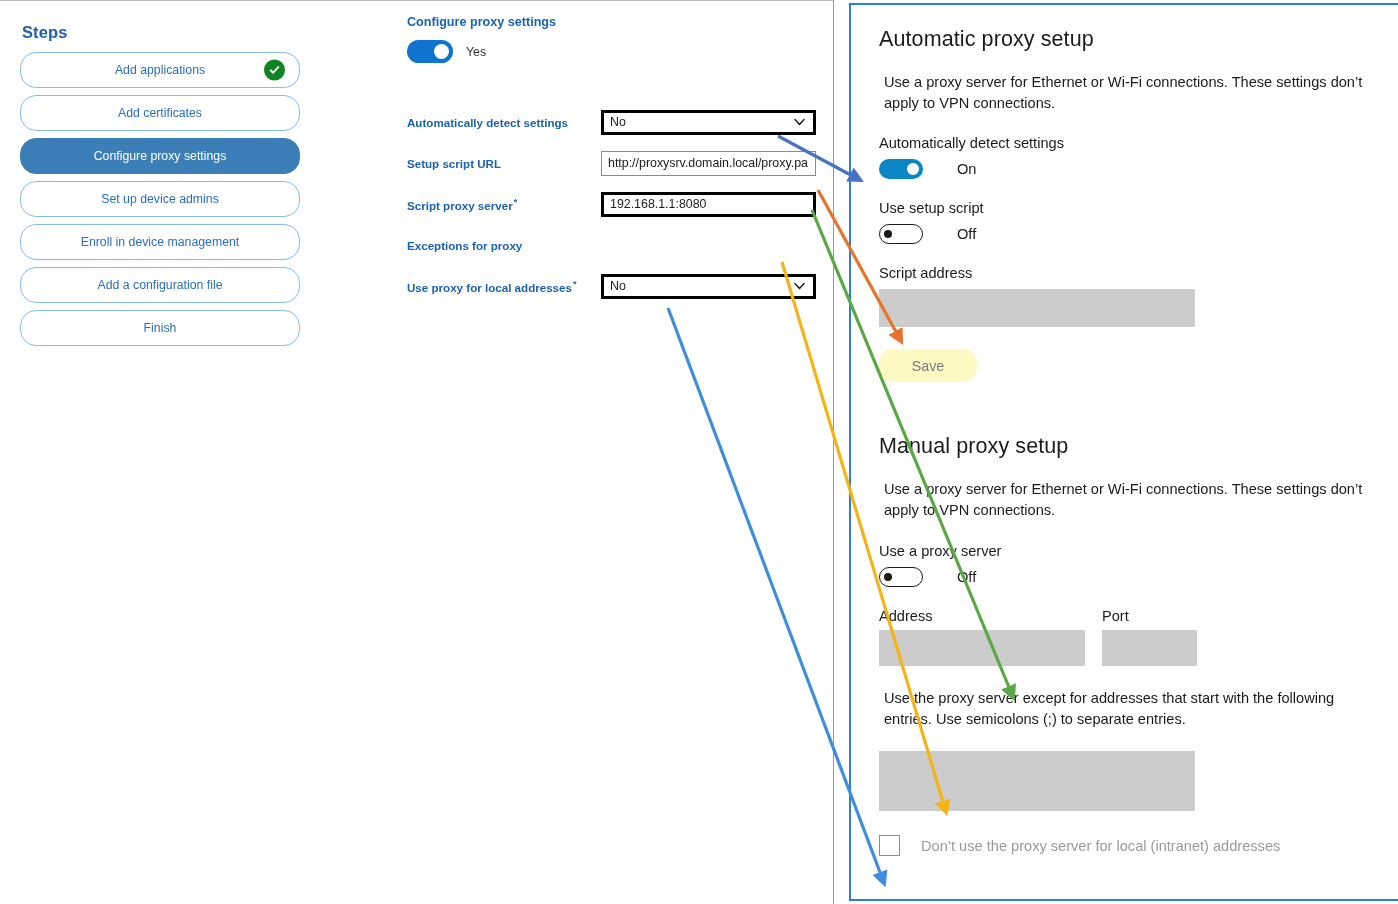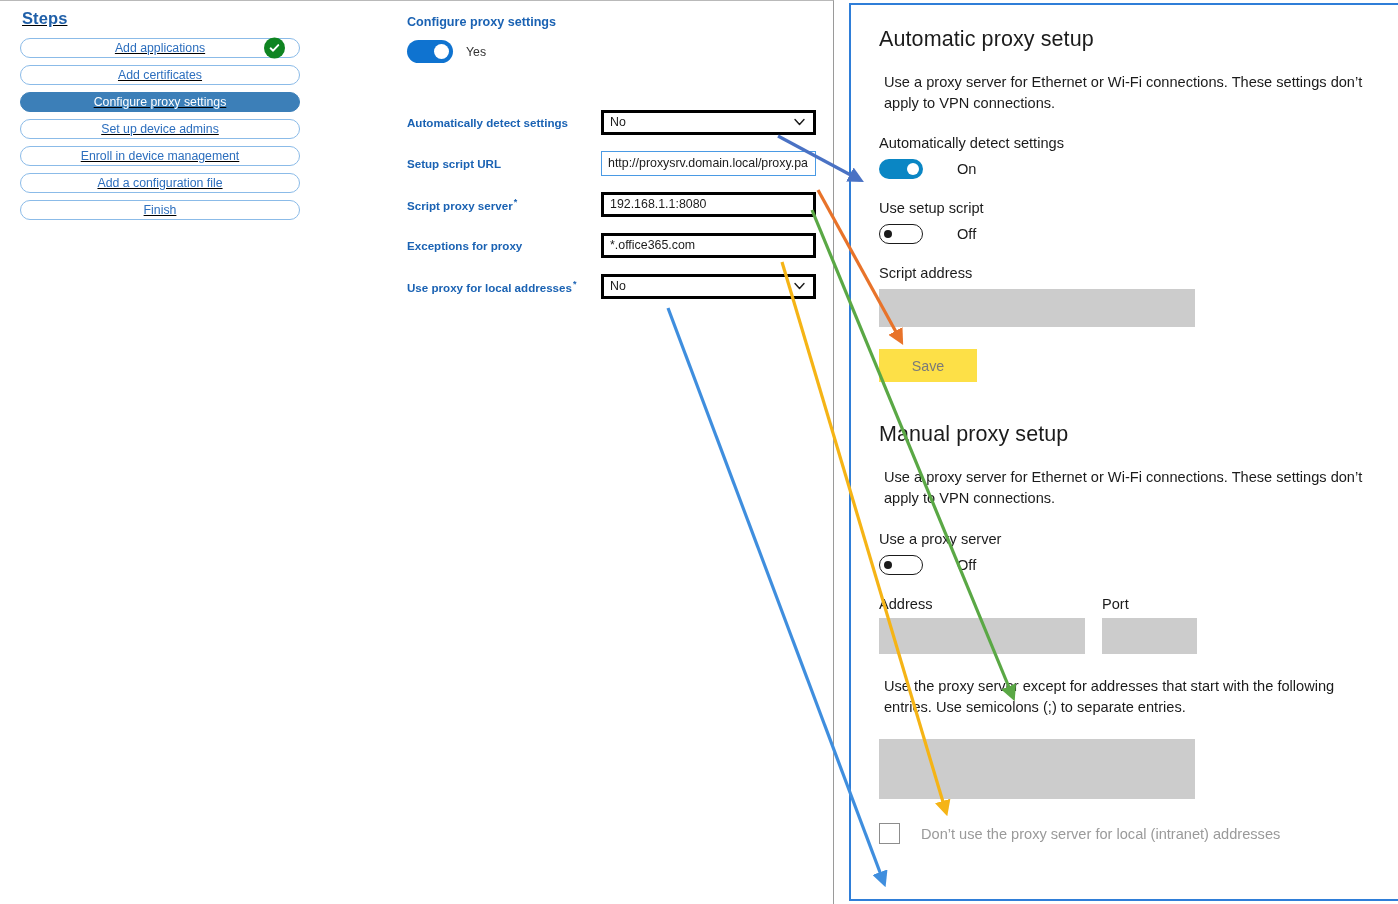--- a/index.html
+++ b/index.html
@@ -23,34 +23,33 @@
     left: 0; top: 0;
     width: 834px; height: 904px;
     background: #ffffff;
     border-top: 1px solid #b9b9b9;
     border-right: 1px solid #9a9a9a;
   }
 
   
   #steps-col {
     position: absolute;
-    left: 20px; top: 8px;
+    left: 20px; top: 22px;
     width: 282px;
-    text-decoration: underline;
   }
   .steps-title {
     font-size: 16.5px;
     font-weight: bold;
     color: #1f5fa8;
     margin: 0 0 10px 2px;
     letter-spacing: .1px;
   }
   .step-btn {
     position: relative;
-    width: 280px; height: 20px;
+    width: 280px; height: 36px;
     border: 1px solid #8bbbe8;
     border-radius: 16px;
     background: #ffffff;
     color: #2d6fbe;
     font-size: 12.3px;
     display: flex;
     align-items: center;
     justify-content: center;
     margin-bottom: 7px;
     user-select: none;
@@ -204,27 +203,28 @@
   .w-sw-txt { font-size: 14.6px; color: #1b1b1b; }
 
   .w-input {
     background: #cccccc;
     height: 38px;
     width: 316px;
     margin-bottom: 22px;
   }
   .w-save {
     width: 98px; height: 33px;
-    background: #fde047;
+    background: #fef9c3;
     color: #7a7a7a;
     font-size: 14.3px;
     display: flex;
     align-items: center;
     justify-content: center;
-    margin-bottom: 40px;
+    margin-bottom: 52px;
+    border-radius: 14px;
   }
   .ap-row { display: flex; gap: 17px; margin-bottom: 22px; }
   .ap-col .w-label { margin-bottom: 6px; }
   .ap-addr { width: 206px; height: 36px; background: #cccccc; }
   .ap-port { width: 95px; height: 36px; background: #cccccc; }
   .w-area {
     width: 316px; height: 60px;
     background: #cccccc;
     margin-bottom: 24px;
   }
@@ -322,23 +322,20 @@
 
         <div class="field-row">
           <div class="field-label"><span>Script proxy server</span><span class="req">*</span></div>
           <div class="ctl">
             <span>192.168.1.1:8080</span>
           </div>
         </div>
 
         <div class="field-row">
           <div class="field-label"><span>Exceptions for proxy</span></div>
-          <div class="ctl">
-            <span>*.office365.com</span>
-          </div>
         </div>
 
         <div class="field-row">
           <div class="field-label"><span>Use proxy for local addresses</span><span class="req">*</span></div>
           <div class="ctl">
             <span>No</span>
             <span class="chev">
               <svg width="13" height="13" viewBox="0 0 13 13">
                   <path d="M2 4 L6.5 9 L11 4" stroke="#1b1b1b" stroke-width="1.4" fill="none" stroke-linecap="round" stroke-linejoin="round"></path>
                 </svg>

